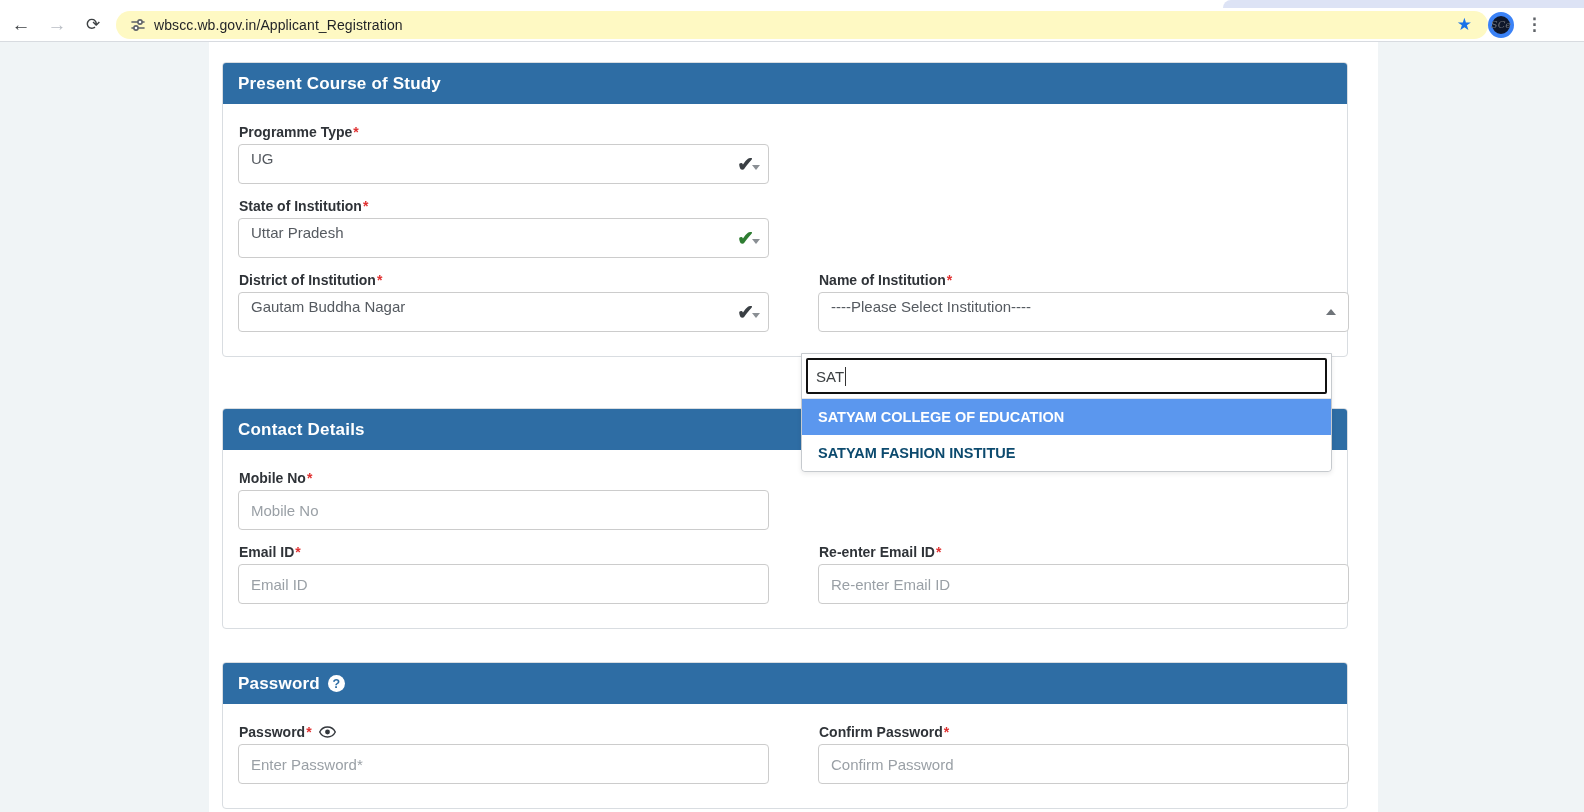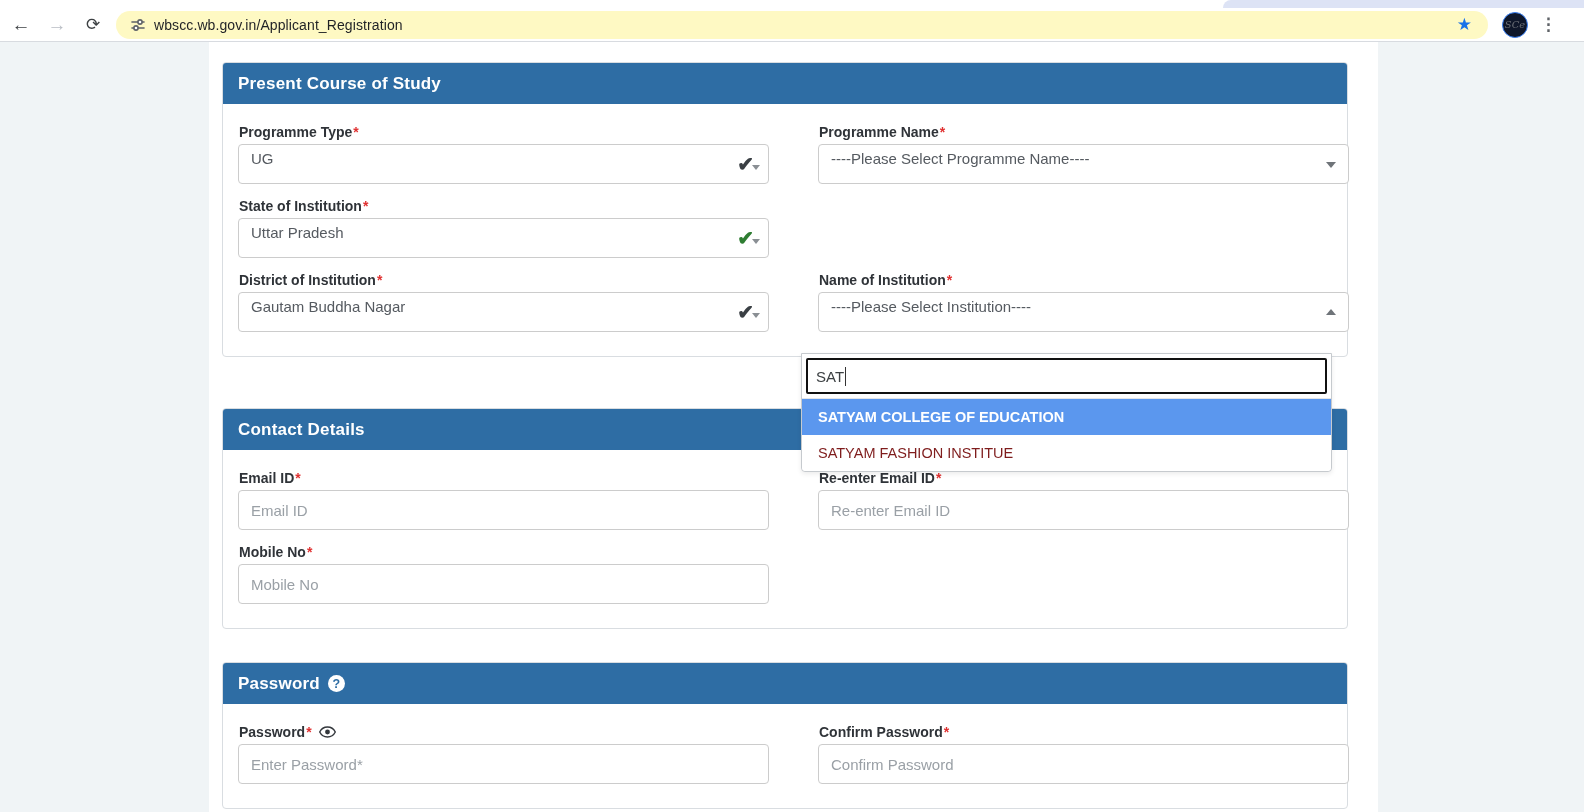--- a/index.html
+++ b/index.html
@@ -24,22 +24,22 @@
   .navbtn.reload { font-size:17px; }
   .omnibox {
     height:28px; flex:0 0 auto; width:1372px; margin-left:8px;
     background:#fef9c3; border-radius:14px;
     display:flex; align-items:center; padding:0 10px 0 10px;
   }
   .tune-icon { width:16px; height:16px; margin:0 8px 0 4px; flex:0 0 auto; }
   .url-text { font-size:14px; color:#1f2125; letter-spacing:.1px; white-space:nowrap; flex:1 1 auto; }
   .star-icon { color:#1a73e8; font-size:17px; margin-right:6px; flex:0 0 auto; }
   .avatar {
-    width:26px; height:26px; border-radius:50%; border:1px solid #3b82f6;
-    margin-left:14px; display:flex; align-items:center; justify-content:center;
+    width:26px; height:26px; border-radius:50%; border:4px solid #3b82f6;
+    display:flex; align-items:center; justify-content:center;
     font-family:"DejaVu Serif", serif; font-style:italic; font-size:10px; color:#6b6f76; background:#0f172a;
   }
   .kebab-icon { font-size:17px; color:#5f6368; margin:0 10px 0 12px; font-weight:bold; }
 
   
   .page-card { position:absolute; left:209px; top:42px; width:1169px; height:770px; background:#ffffff; z-index:1; }
 
   .panel {
     position:absolute; left:222px; width:1126px;
     background:#ffffff; border:1px solid #d9dde1; border-radius:4px; z-index:2;
@@ -88,21 +88,21 @@
     box-shadow:0 2px 5px rgba(0,0,0,.08);
   }
   .dd-search {
     margin:4px; height:34px; border:2px solid #111111; border-radius:2px;
     display:flex; align-items:center; padding:16px 8px; font-size:15px; color:#3c4043; background:#fff;
   }
   .dd-cursor { display:inline-block; width:1px; height:19px; background:#333; margin-left:1px; }
   .dd-list { margin-top:2px; border-top:1px solid #e3e5e8; border-radius:0 0 4px 4px; overflow:hidden; }
   .dd-option { height:36px; display:flex; align-items:center; padding:0 16px; font-size:14.5px; cursor:pointer; }
   .dd-option.highlight { background:#5b97ee; color:#ffffff; font-weight:700; }
-  .dd-option.plain { background:#ffffff; color:#7f1d1d; font-weight:400; }
+  .dd-option.plain { background:#ffffff; color:#0c4a6e; font-weight:700; }
 
   
   .q-icon {
     width:17px; height:17px; border-radius:50%; background:#ffffff; color:#2e6da4;
     font-size:12.5px; font-weight:700; display:inline-flex; align-items:center; justify-content:center;
     margin-left:8px;
   }
   .eye-icon { display:inline-block; vertical-align:-1px; margin-left:7px; }
 </style>
 </head>
@@ -139,27 +139,20 @@
   </div>
   <div class="panel-body">
     <div class="frow">
       <div class="fcol">
         <span class="flabel"><span>Programme Type</span><span class="req">*</span></span>
         <div class="fbox">
           <span>UG</span>
           <span class="vcheck">✔</span>
         </div>
       </div>
-      <div class="fcol">
-        <span class="flabel"><span>Programme Name</span><span class="req">*</span></span>
-        <div class="fbox">
-          <span>----Please Select Programme Name----</span>
-          <span class="scaret-down"></span>
-        </div>
-      </div>
     </div>
     <div class="frow">
       <div class="fcol">
         <span class="flabel"><span>State of Institution</span><span class="req">*</span></span>
         <div class="fbox">
           <span>Uttar Pradesh</span>
           <span class="vcheck green">✔</span>
         </div>
       </div>
       <div class="fcol"></div>
@@ -183,34 +176,34 @@
   </div>
 </div>
 
 <div class="panel" style="top:408px;">
   <div class="panel-header">
     <span>Contact Details</span>
   </div>
   <div class="panel-body">
     <div class="frow">
       <div class="fcol">
+        <span class="flabel"><span>Mobile No</span><span class="req">*</span></span>
+        <input class="finput" type="text" placeholder="Mobile No" style="">
+      </div>
+      <div class="fcol"></div>
+    </div>
+    <div class="frow">
+      <div class="fcol">
         <span class="flabel"><span>Email ID</span><span class="req">*</span></span>
         <input class="finput" type="text" placeholder="Email ID" style="">
       </div>
       <div class="fcol">
         <span class="flabel"><span>Re-enter Email ID</span><span class="req">*</span></span>
         <input class="finput" type="text" placeholder="Re-enter Email ID" style="">
       </div>
-    </div>
-    <div class="frow">
-      <div class="fcol">
-        <span class="flabel"><span>Mobile No</span><span class="req">*</span></span>
-        <input class="finput" type="text" placeholder="Mobile No" style="">
-      </div>
-      <div class="fcol"></div>
     </div>
   </div>
 </div>
 
 <div class="panel" style="top:662px;">
   <div class="panel-header">
     <span>Password</span>
     <span class="q-icon">?</span>
   </div>
   <div class="panel-body">

